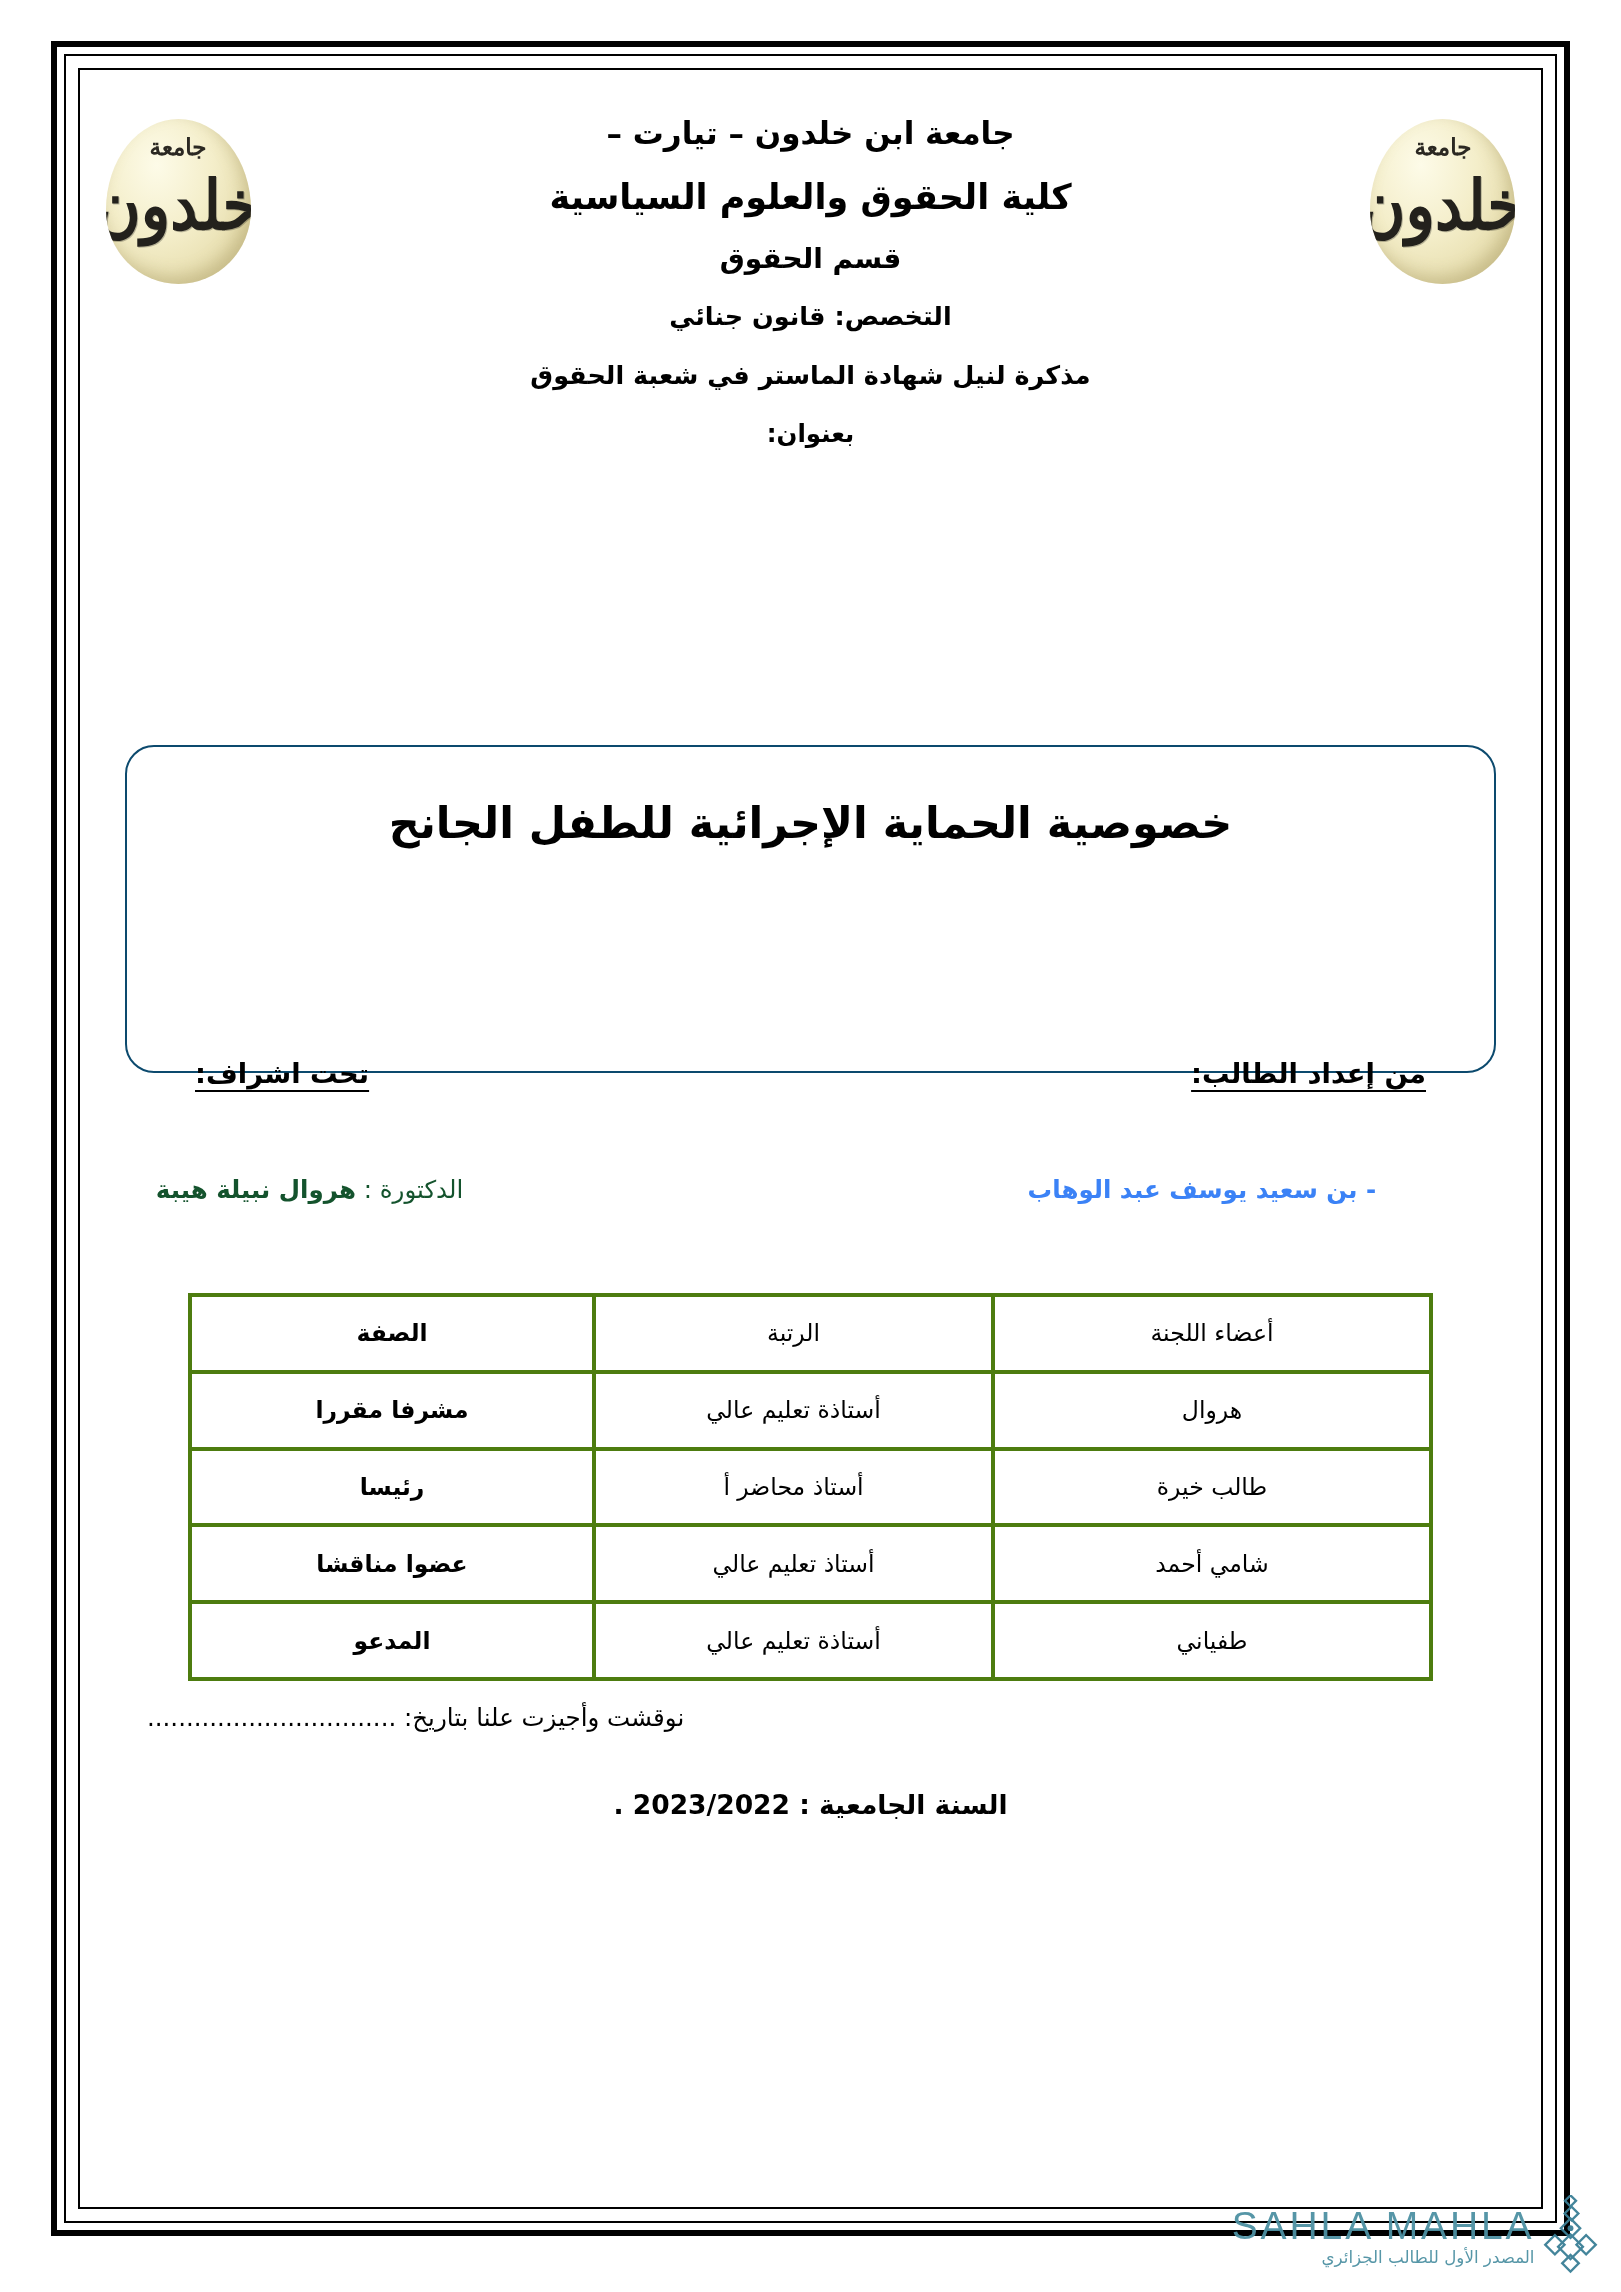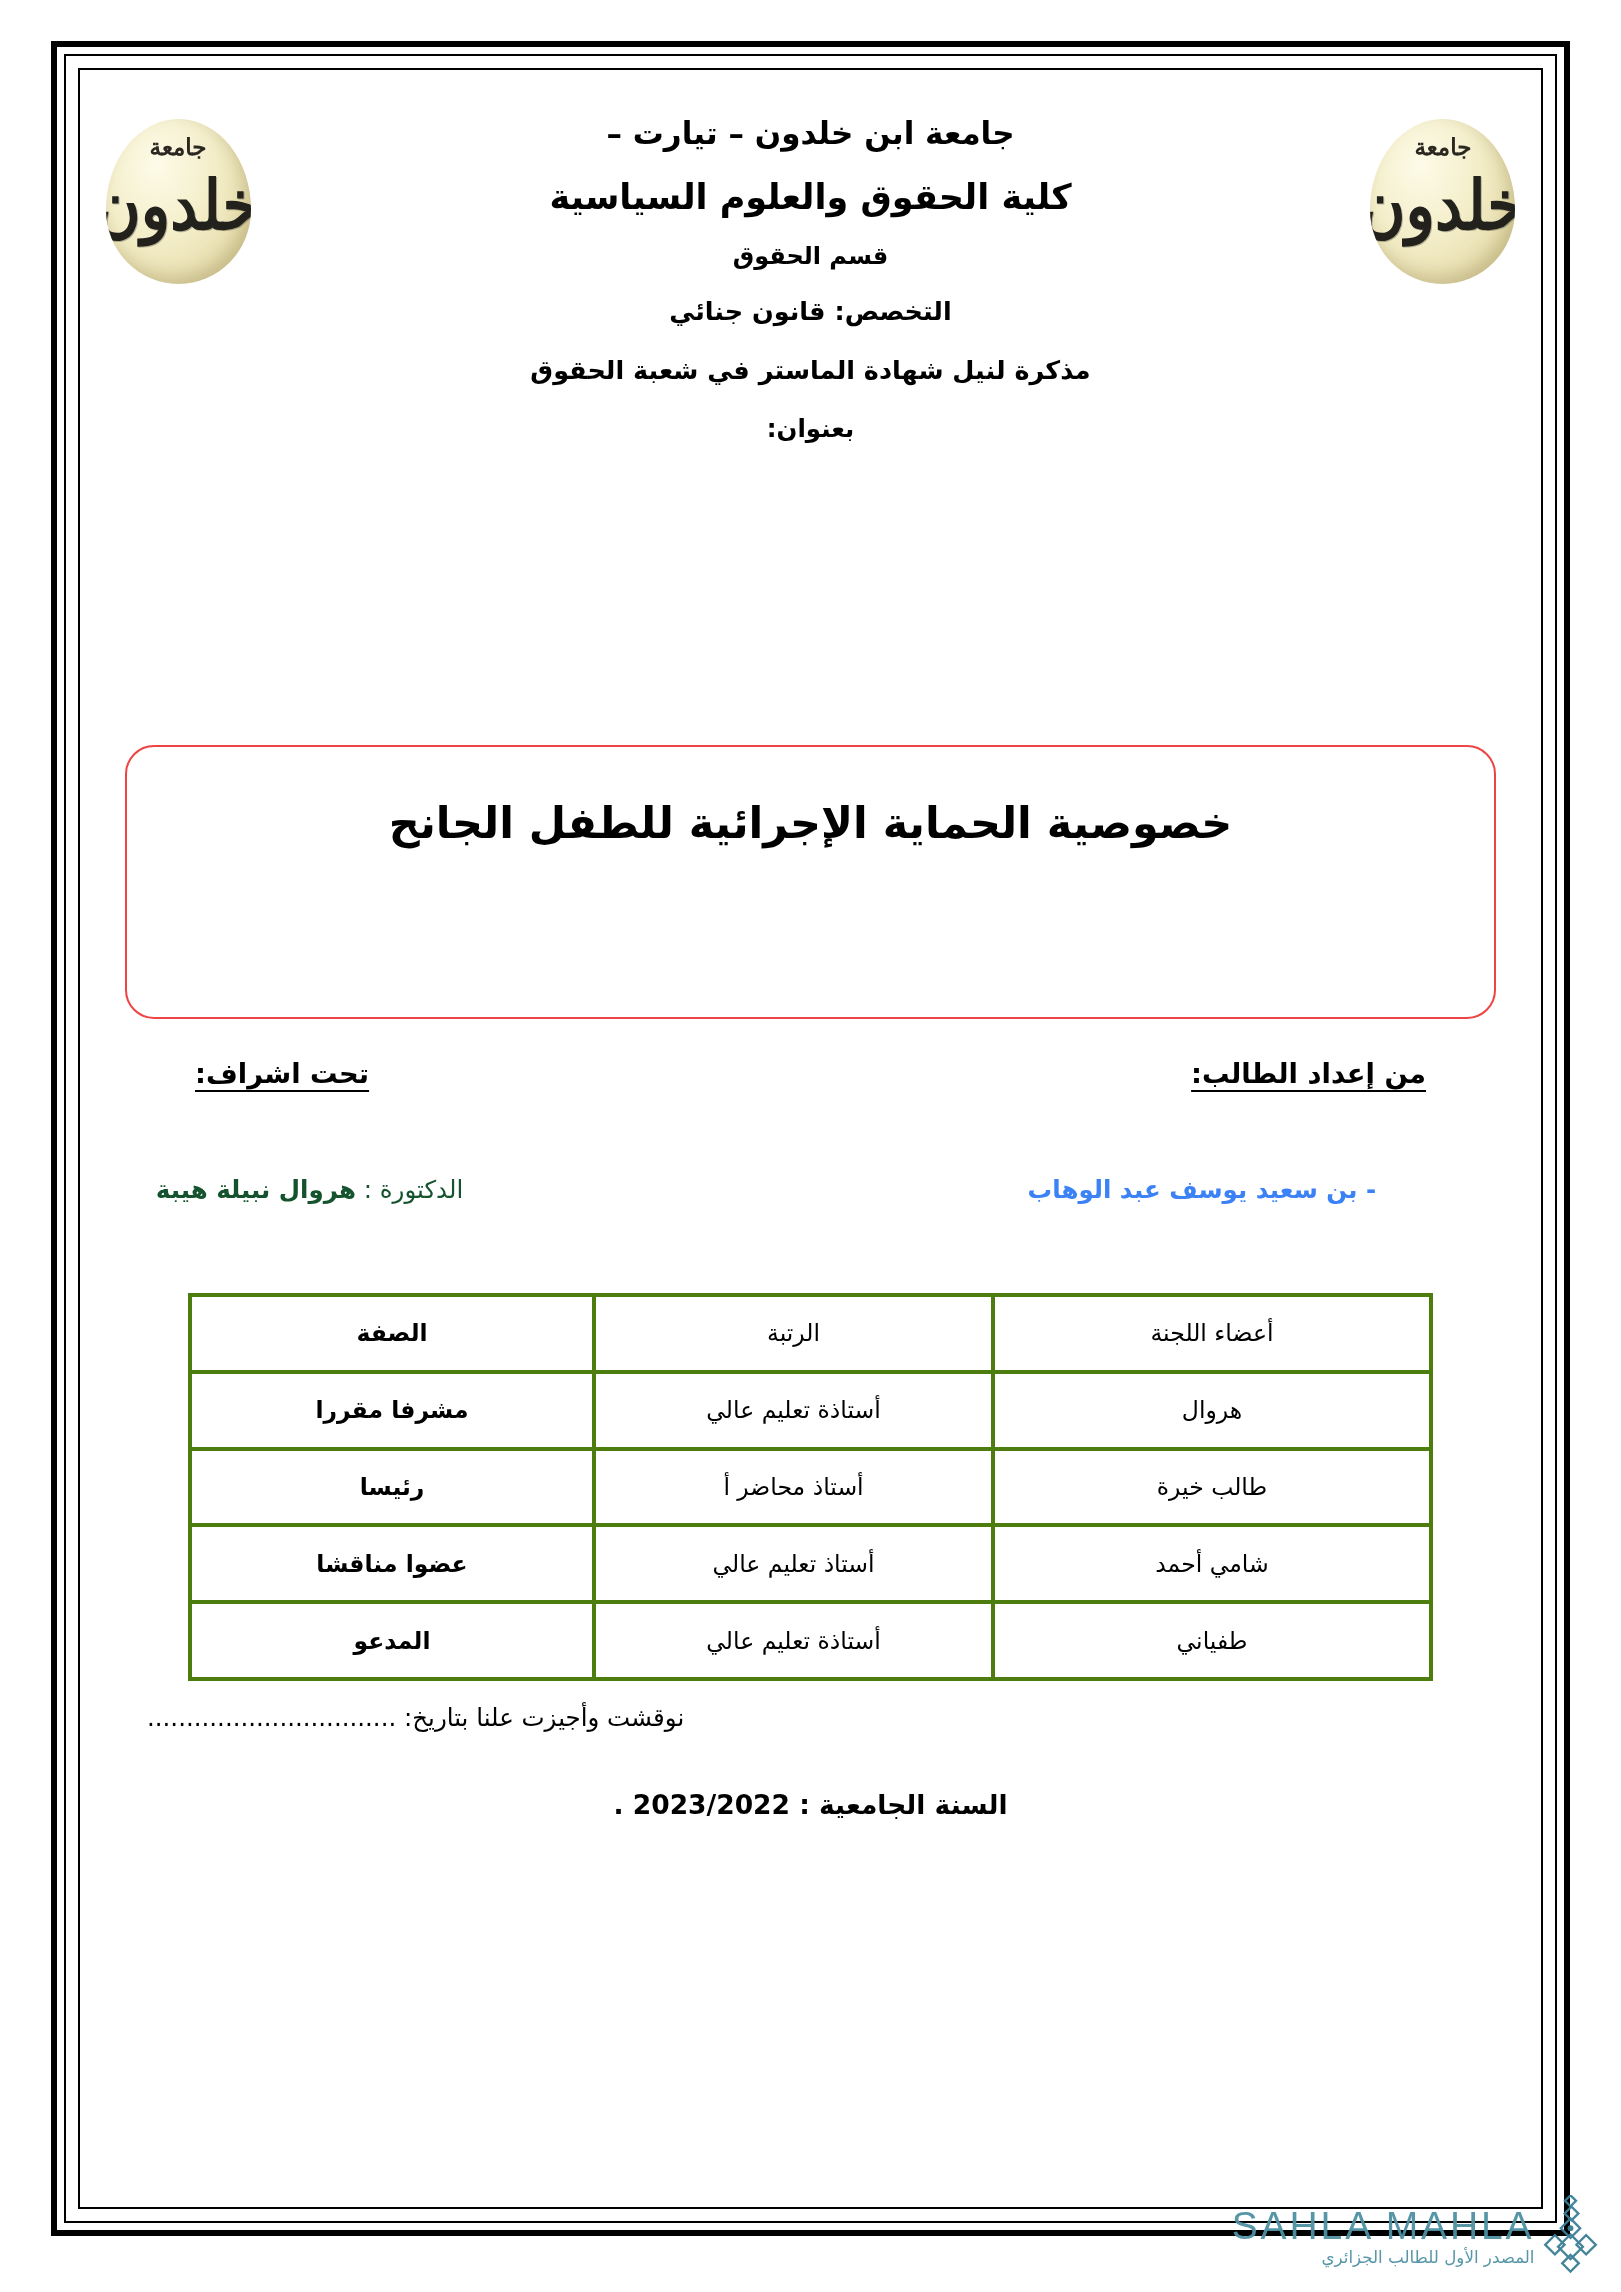--- a/index.html
+++ b/index.html
@@ -109,41 +109,41 @@
   }
   .h-line {
     font-family: "DejaVu Sans", sans-serif;
     font-weight: 700;
     color: #000;
     margin: 0 0 25.5px 0;
     white-space: nowrap;
   }
   .h1 { font-size: 31px; letter-spacing: 1px; }
   .h2 { font-size: 35px; }
-  .h3 { font-size: 24px; }
+  .h3 { font-size: 28px; }
 
   .sub-line {
     font-family: "DejaVu Sans", sans-serif;
     font-weight: 700;
     color: #000;
     text-align: center;
     margin: 0 0 29px 0;
   }
   .s1 { font-size: 25.5px; }
   .s2 { font-size: 25.5px; }
   .s3 { font-size: 24.5px; }
 
   
   .title-box {
     position: absolute;
     left: 37px;
     right: 37px;
     top: 667px;
-    height: 274px;
-    border: 2px solid #ef4444;
+    height: 328px;
+    border: 2px solid #0c4a6e;
     border-radius: 29px;
     box-sizing: border-box;
     display: flex;
     align-items: flex-start;
     justify-content: center;
     padding-top: 47px;
   }
   .title-text {
     font-family: "DejaVu Sans", sans-serif;
     font-size: 43px;

